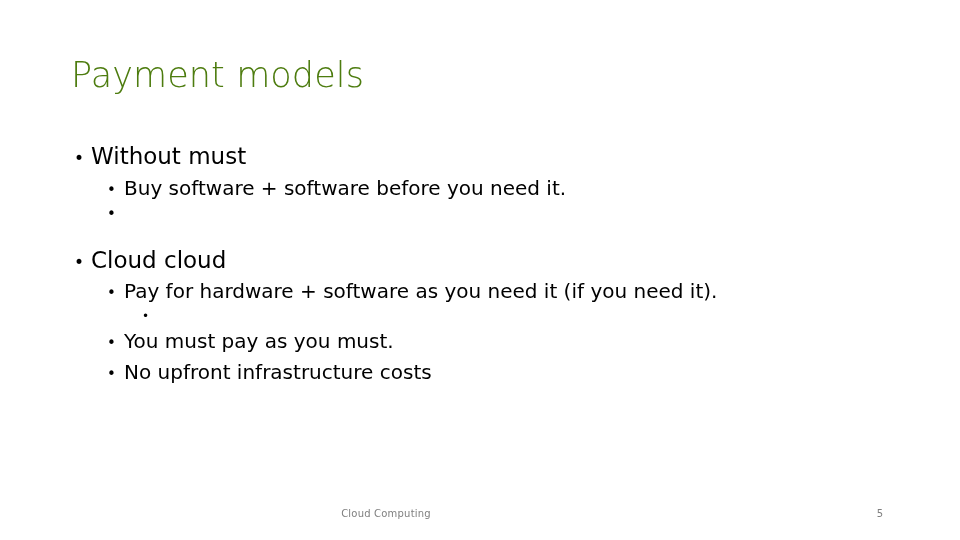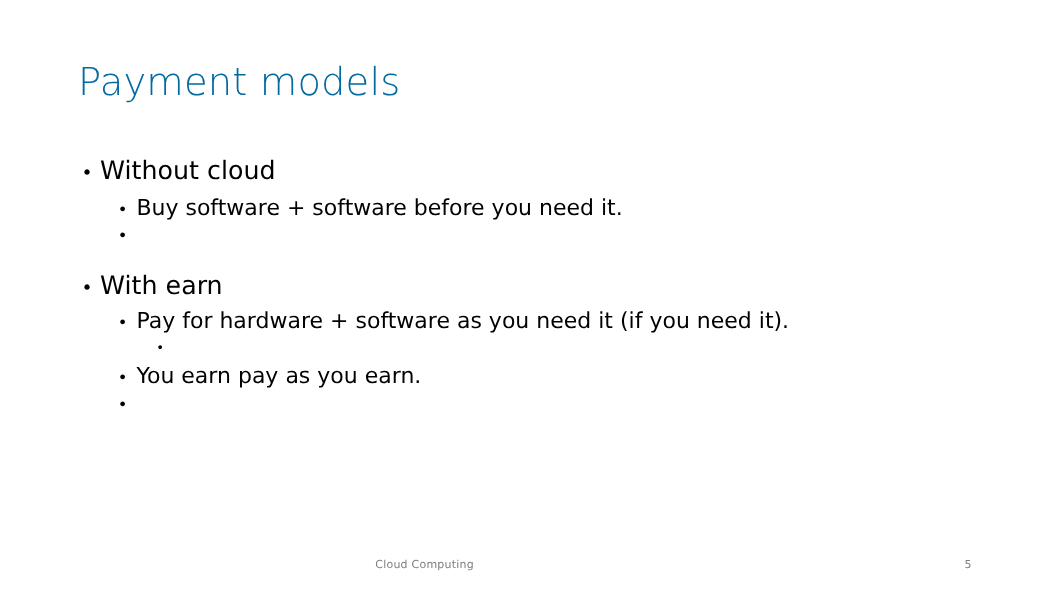--- a/index.html
+++ b/index.html
@@ -24,21 +24,21 @@
 
   
   .slide-title {
     position: absolute;
     left: 71px;
     top: 55px;
     width: 820px;
     font-size: 35px;
     font-weight: 300;
     line-height: 1.18;
-    color: #0369a1;
+    color: #4d7c0f;
     letter-spacing: 0.1px;
     white-space: nowrap;
   }
 
   
   .body-area {
     position: absolute;
     left: 62px;
     top: 140px;
     width: 850px;
@@ -124,55 +124,56 @@
 <body>
 
 <div class="slide">
 
   <div class="slide-title">Payment models</div>
 
   <div class="body-area">
 
     <div class="bullet lvl1">
       <span class="marker">•</span>
-      <span class="text">Without cloud</span>
+      <span class="text">Without must</span>
     </div>
 
     <div class="bullet lvl2">
       <span class="marker">•</span>
       <span class="text">Buy software + software before you need it.</span>
     </div>
 
     <div class="bullet lvl2">
       <span class="marker">•</span>
     </div>
 
     <div class="group-gap"></div>
 
     <div class="bullet lvl1">
       <span class="marker">•</span>
-      <span class="text">With earn</span>
+      <span class="text">Cloud cloud</span>
     </div>
 
     <div class="bullet lvl2">
       <span class="marker">•</span>
       <span class="text">Pay for hardware + software as you need it (if you need it).</span>
     </div>
 
     <div class="bullet lvl3">
       <span class="marker">•</span>
     </div>
 
     <div class="bullet lvl2">
       <span class="marker">•</span>
-      <span class="text">You earn pay as you earn.</span>
+      <span class="text">You must pay as you must.</span>
     </div>
 
     <div class="bullet lvl2">
       <span class="marker">•</span>
+      <span class="text">No upfront infrastructure costs</span>
     </div>
 
   </div>
 
   <div class="footer-text">Cloud Computing</div>
 
   <div class="slide-number">5</div>
 
 </div>
 

